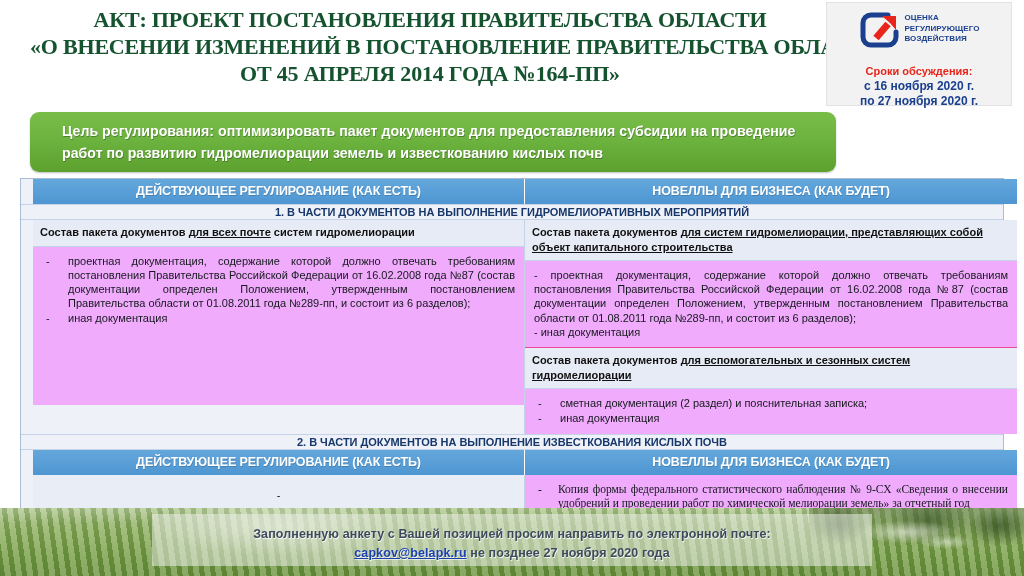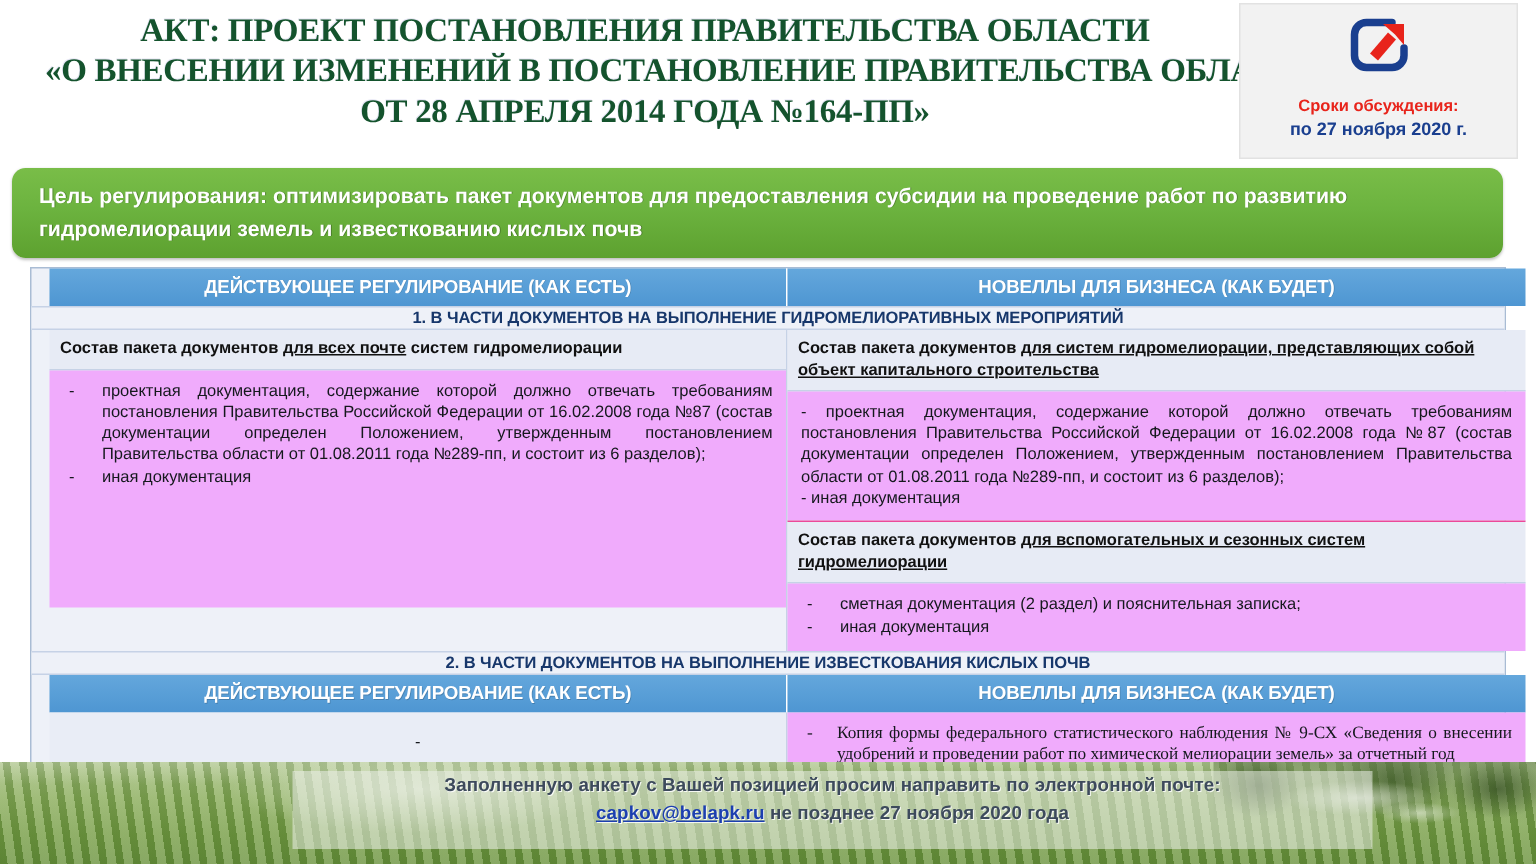--- a/index.html
+++ b/index.html
@@ -92,27 +92,27 @@
   .deadline-line {
     font-size: 12px;
     font-weight: bold;
     color: #1a3f8f;
     line-height: 14.5px;
   }
 
   
   .goal-banner {
     position: absolute;
-    left: 8px; top: 112px;
-    width: 994px;
+    left: 30px; top: 112px;
+    width: 806px;
     height: 60px;
     border-radius: 9px;
     background: linear-gradient(180deg, #79bd48 0%, #6cb33f 45%, #5da12f 100%);
     box-shadow: 0 1px 2px rgba(0,0,0,0.25);
-    padding: 8px 16px 0 18px;
+    padding: 8px 16px 0 32px;
   }
 
   .goal-text {
     font-size: 14.2px;
     font-weight: bold;
     line-height: 22px;
     color: #ffffff;
     text-shadow: 0.6px 0.6px 0 rgba(0,0,0,0.28);
   }
   .goal-text .lead { color: #ffffff; }
@@ -255,22 +255,21 @@
     background: radial-gradient(ellipse 170px 40px at 160px 18px, rgba(255,255,255,0.5), rgba(255,255,255,0) 74%);
   }
 
   .footer-overlay {
     position: absolute;
     left: 152px; top: 6px;
     width: 720px;
     height: 52px;
     background: rgba(235,238,232,0.55);
     text-align: center;
-    padding-top: 0;
-    margin-left: 43px;
+    padding-top: 11px;
   }
 
   .footer-line {
     font-size: 12.5px;
     font-weight: bold;
     color: #3d4a5c;
     line-height: 19px;
     text-shadow: 0.7px 0.7px 0 rgba(255,255,255,0.85);
     letter-spacing: 0.1px;
   }
@@ -284,34 +283,40 @@
 </head>
 <body>
 
 <div class="slide">
 
   <div class="header">
 
     <div class="title-block">
       <div class="title-line">АКТ: ПРОЕКТ ПОСТАНОВЛЕНИЯ ПРАВИТЕЛЬСТВА ОБЛАСТИ</div>
       <div class="title-line">«О ВНЕСЕНИИ ИЗМЕНЕНИЙ В ПОСТАНОВЛЕНИЕ ПРАВИТЕЛЬСТВА ОБЛАСТИ</div>
-      <div class="title-line">ОТ 28 АПРЕЛЯ 2014 ГОДА №164-ПП»</div>
+      <div class="title-line">ОТ 45 АПРЕЛЯ 2014 ГОДА №164-ПП»</div>
     </div>
 
     <div class="logo-box">
       <div class="logo-row">
         <div class="logo-mark">
           <svg width="42" height="42" viewBox="0 0 42 42" aria-hidden="true">
             <path d="M30 7 H13 A8 8 0 0 0 5 15 V29 A8 8 0 0 0 13 37 H30 A8 8 0 0 0 38 29 V24" fill="none" stroke="#1a3f8f" stroke-width="5" stroke-linecap="round"></path>
             <path d="M18 30 L30 16" stroke="#e8241b" stroke-width="7" stroke-linecap="butt"></path>
             <path d="M24 8 L38 8 L38 22 L32 15 L24 8 Z" fill="#e8241b"></path>
           </svg>
         </div>
+        <div class="logo-words">
+          <div>ОЦЕНКА</div>
+          <div>РЕГУЛИРУЮЩЕГО</div>
+          <div>ВОЗДЕЙСТВИЯ</div>
+        </div>
       </div>
       <div class="deadline-title">Сроки обсуждения:</div>
+      <div class="deadline-line">с 16 ноября 2020 г.</div>
       <div class="deadline-line">по 27 ноября 2020 г.</div>
     </div>
   </div>
 
   <div class="goal-banner">
     <div class="goal-text">
       <span class="lead">Цель регулирования:</span><span> оптимизировать пакет документов для предоставления субсидии на проведение работ по развитию гидромелиорации земель и известкованию кислых почв</span>
     </div>
   </div>
 

